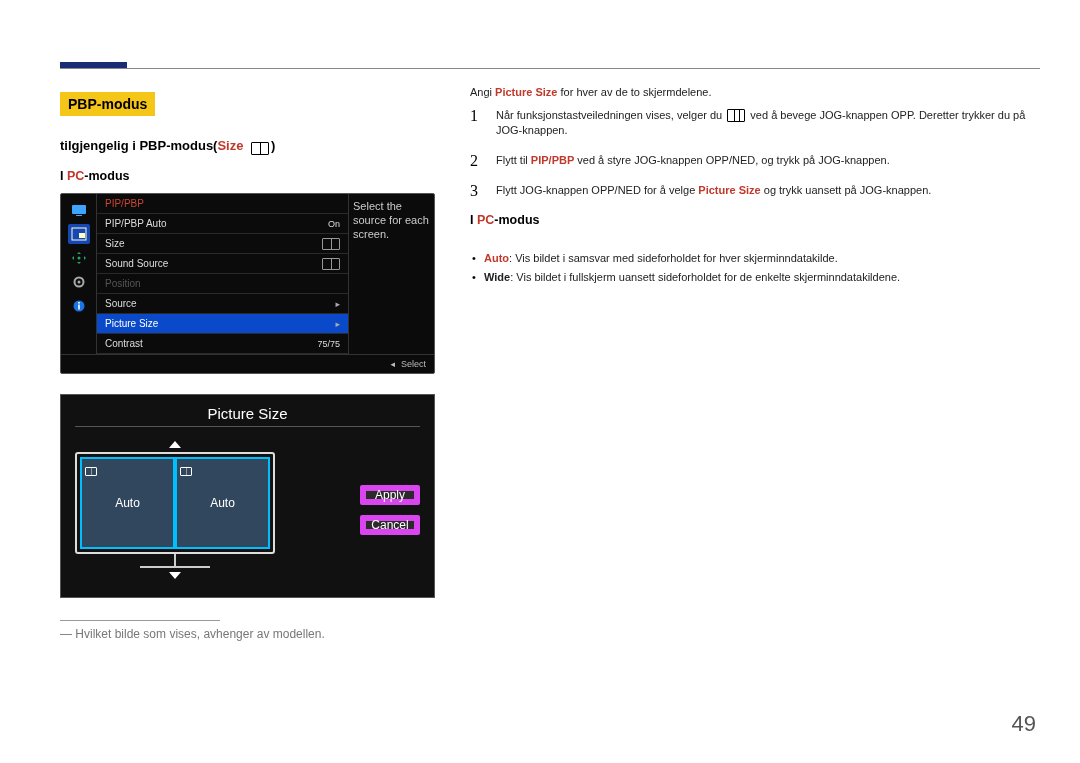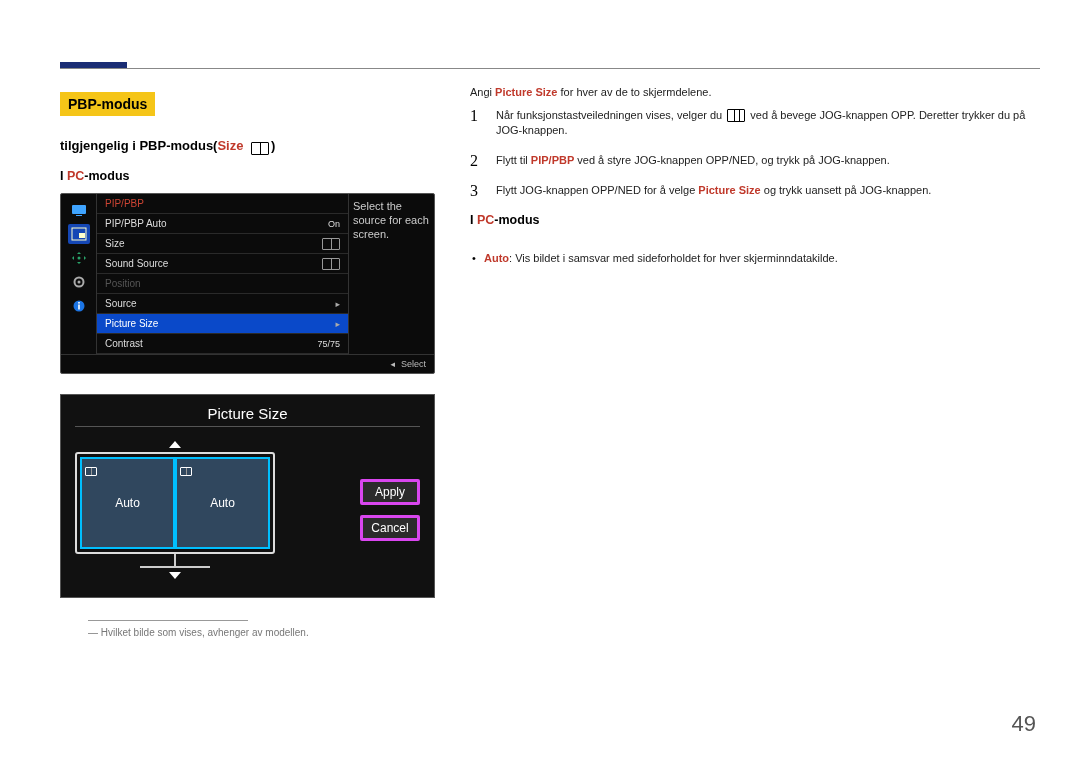--- a/index.html
+++ b/index.html
@@ -47,23 +47,23 @@
   .chevy.down { transform: rotate(180deg); }
   .monitor { width: 200px; border:2px solid #ddd; border-radius:3px; padding:3px; background:#111; }
   .screen { height:92px; display:flex; }
   .pane { flex:1; background:#30475e; border:2px solid #00bfff; position:relative; }
   .pane + .pane { margin-left:0; }
   .pane .chip { position:absolute; top:3px; left:3px; width:12px; height:10px; }
   .pane .plabel { position:absolute; top:50%; left:50%; transform:translate(-50%,-50%); font-size:12px; color:#fff; }
   .stand { width:2px; height:12px; background:#ccc; margin:0 auto; }
   .base { width:70px; height:2px; background:#ccc; margin:0 auto; }
   .panel-buttons { display:flex; flex-direction:column; gap:10px; }
-  .pbtn { width:60px; height:26px; background:#2b2b2b; border:3px solid #d946ef; color:#fff; font-size:12px; display:flex; align-items:center; justify-content:center; border-radius:2px; }
-
-  .footnote { margin-top:22px; font-size:10px; color:#777;margin-left:28px; }
+  .pbtn { width:60px; height:20px; background:#2b2b2b; border:6px solid #d946ef; color:#fff; font-size:12px; display:flex; align-items:center; justify-content:center; border-radius:2px; }
+
+  .footnote { margin-top:22px; font-size:12px; color:#777; }
   .footnote-rule { width:160px; border-top:1px solid #999; margin-bottom:6px; }
 
   
   .intro { font-size:11px; color:#222; margin-bottom:10px; }
   .intro .b { font-weight:bold; color:#c0392b; }
   .steps { font-size:11px; color:#222; }
   .step { display:flex; gap:12px; margin-bottom:14px; align-items:flex-start; }
   .step .num { font-size:16px; font-weight:normal; color:#000; line-height:1; width:14px; font-family: Georgia, 'Times New Roman', serif; }
   .step .txt { flex:1; line-height:1.4; }
   .step .txt .red { color:#c0392b; font-weight:bold; }
@@ -244,17 +244,18 @@
         </div>
       </div>
     </div>
 
     <div class="pc-mode2">
       <span>I </span><span class="red">PC</span><span>-modus</span>
     </div>
 
     <ul class="bullets">
       <li><span class="red">Auto</span><span>: Vis bildet i samsvar med sideforholdet for hver skjerminndatakilde.</span></li>
+      <li><span class="b">Wide</span><span>: Vis bildet i fullskjerm uansett sideforholdet for de enkelte skjerminndatakildene.</span></li>
     </ul>
   </div>
 
   <div class="pagenum">49</div>
 </div>
 
 </body></html>

